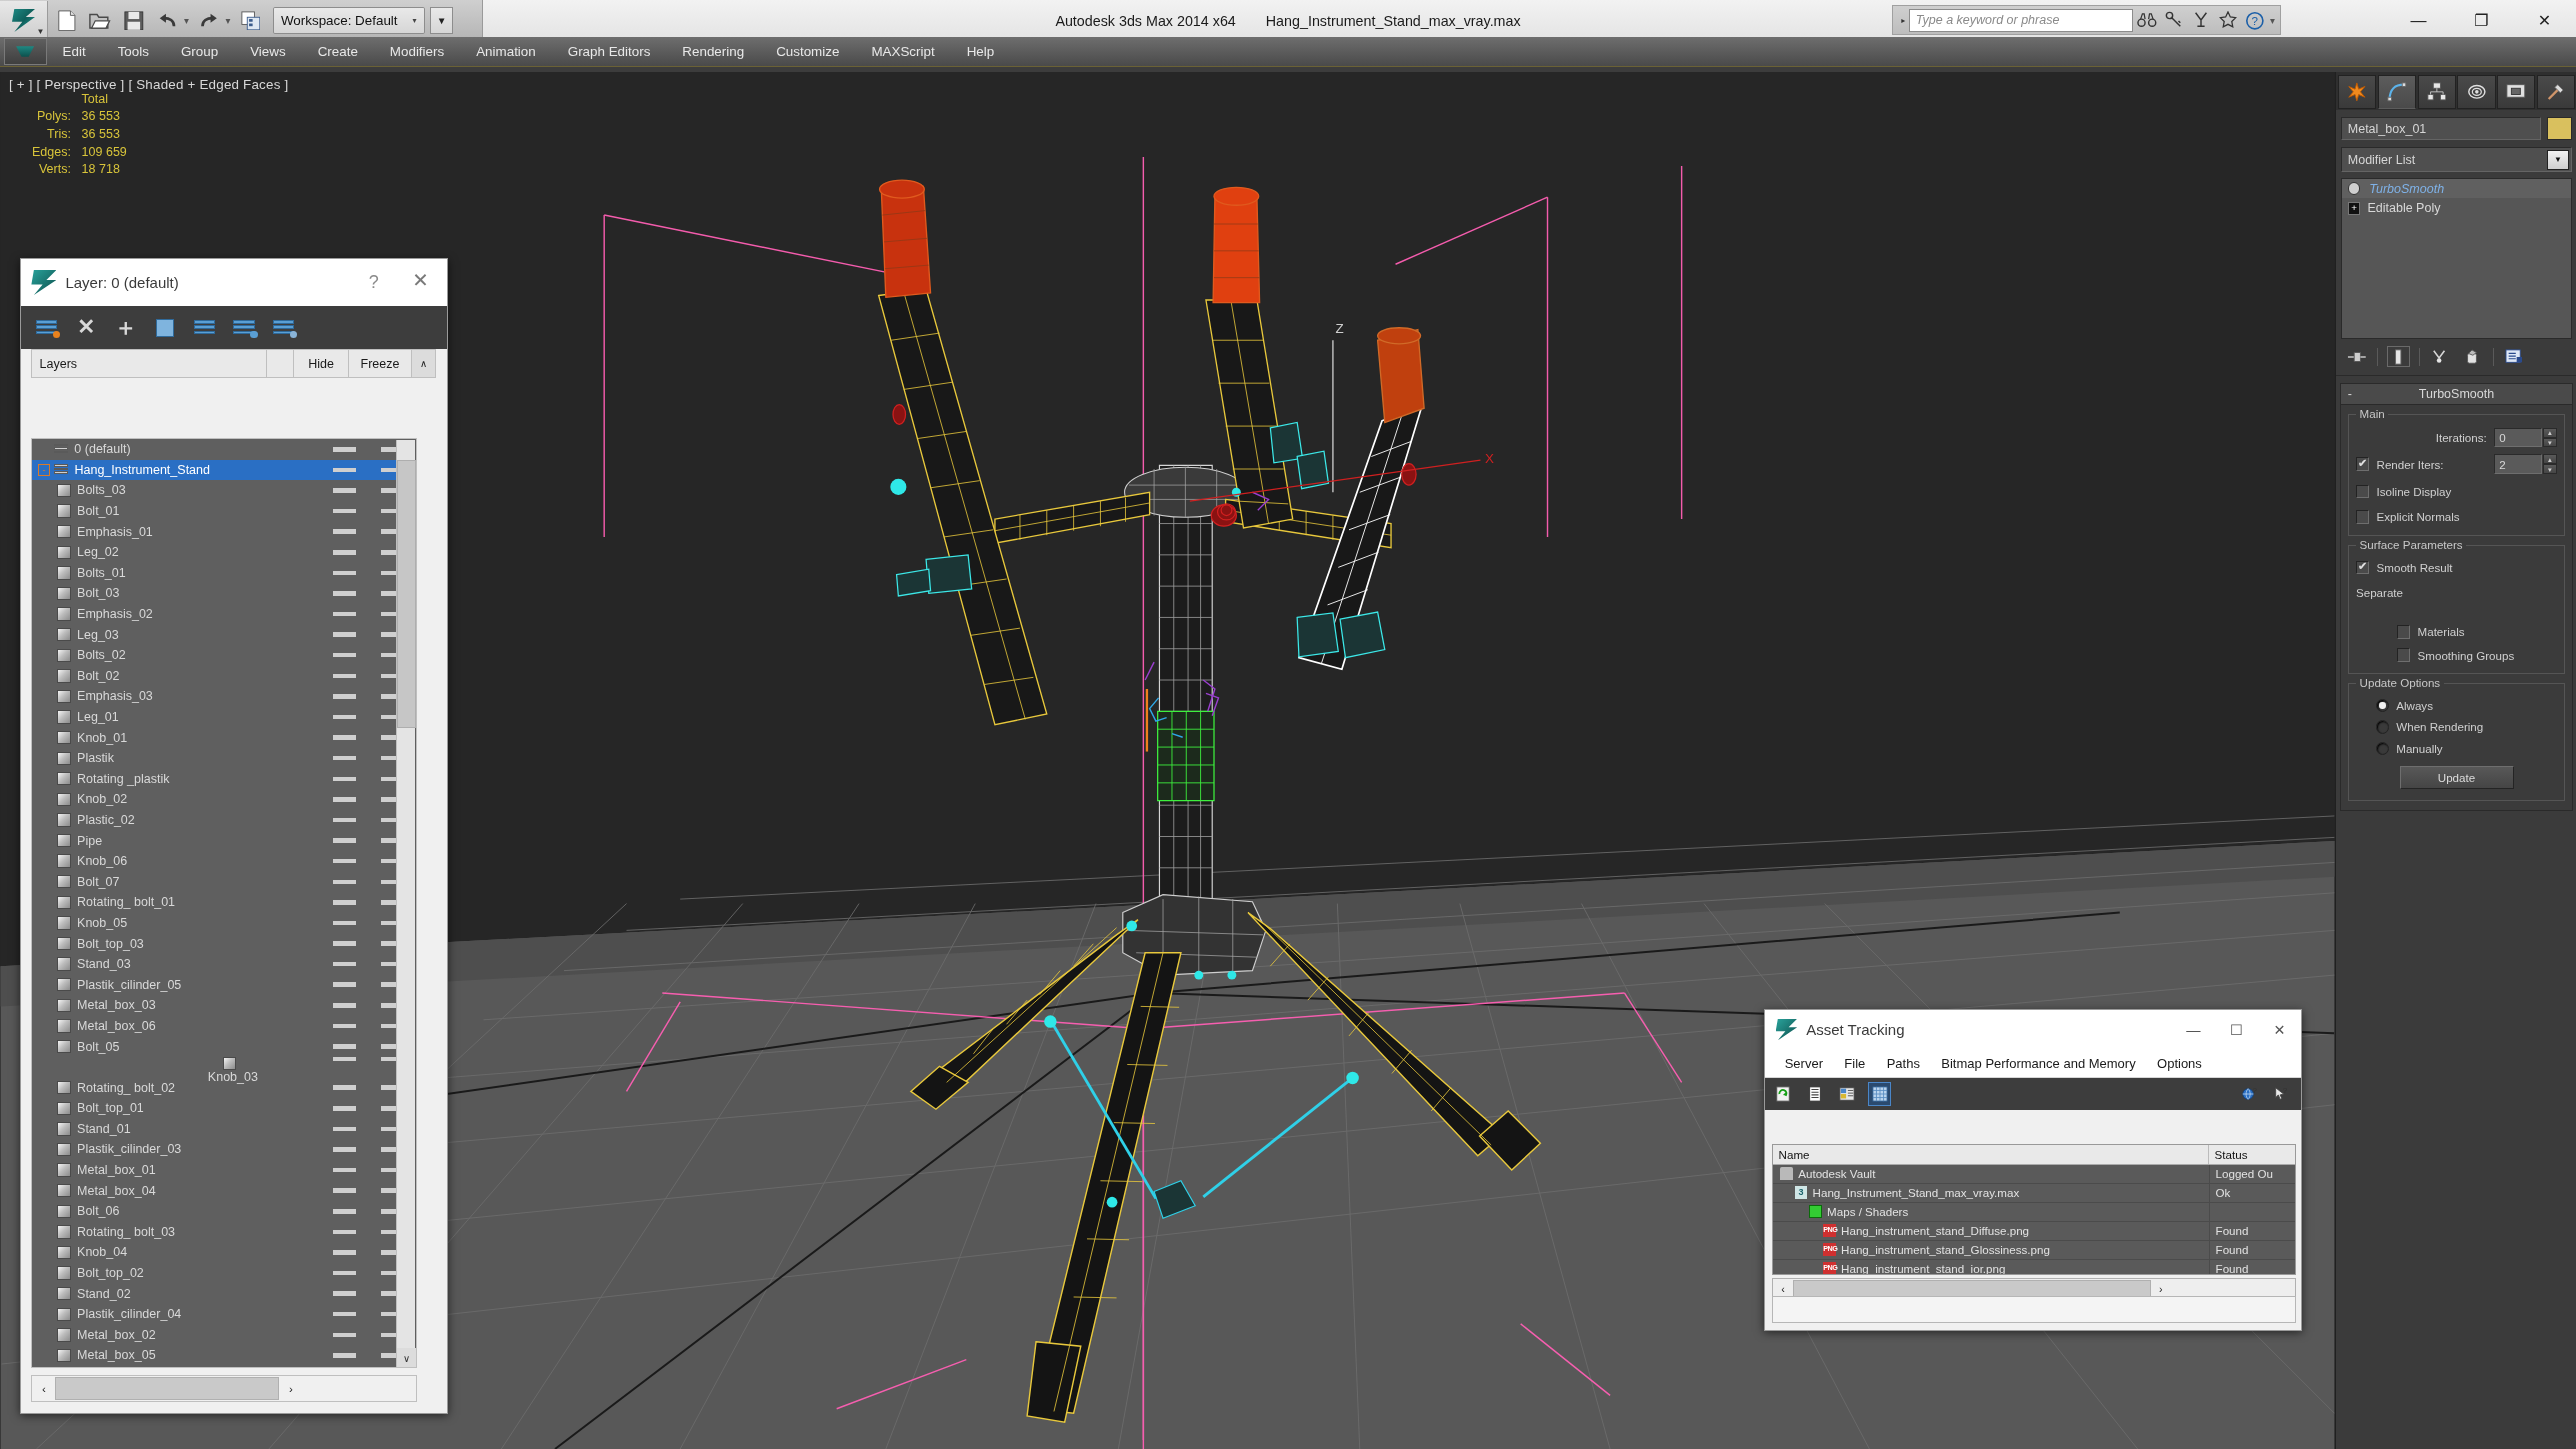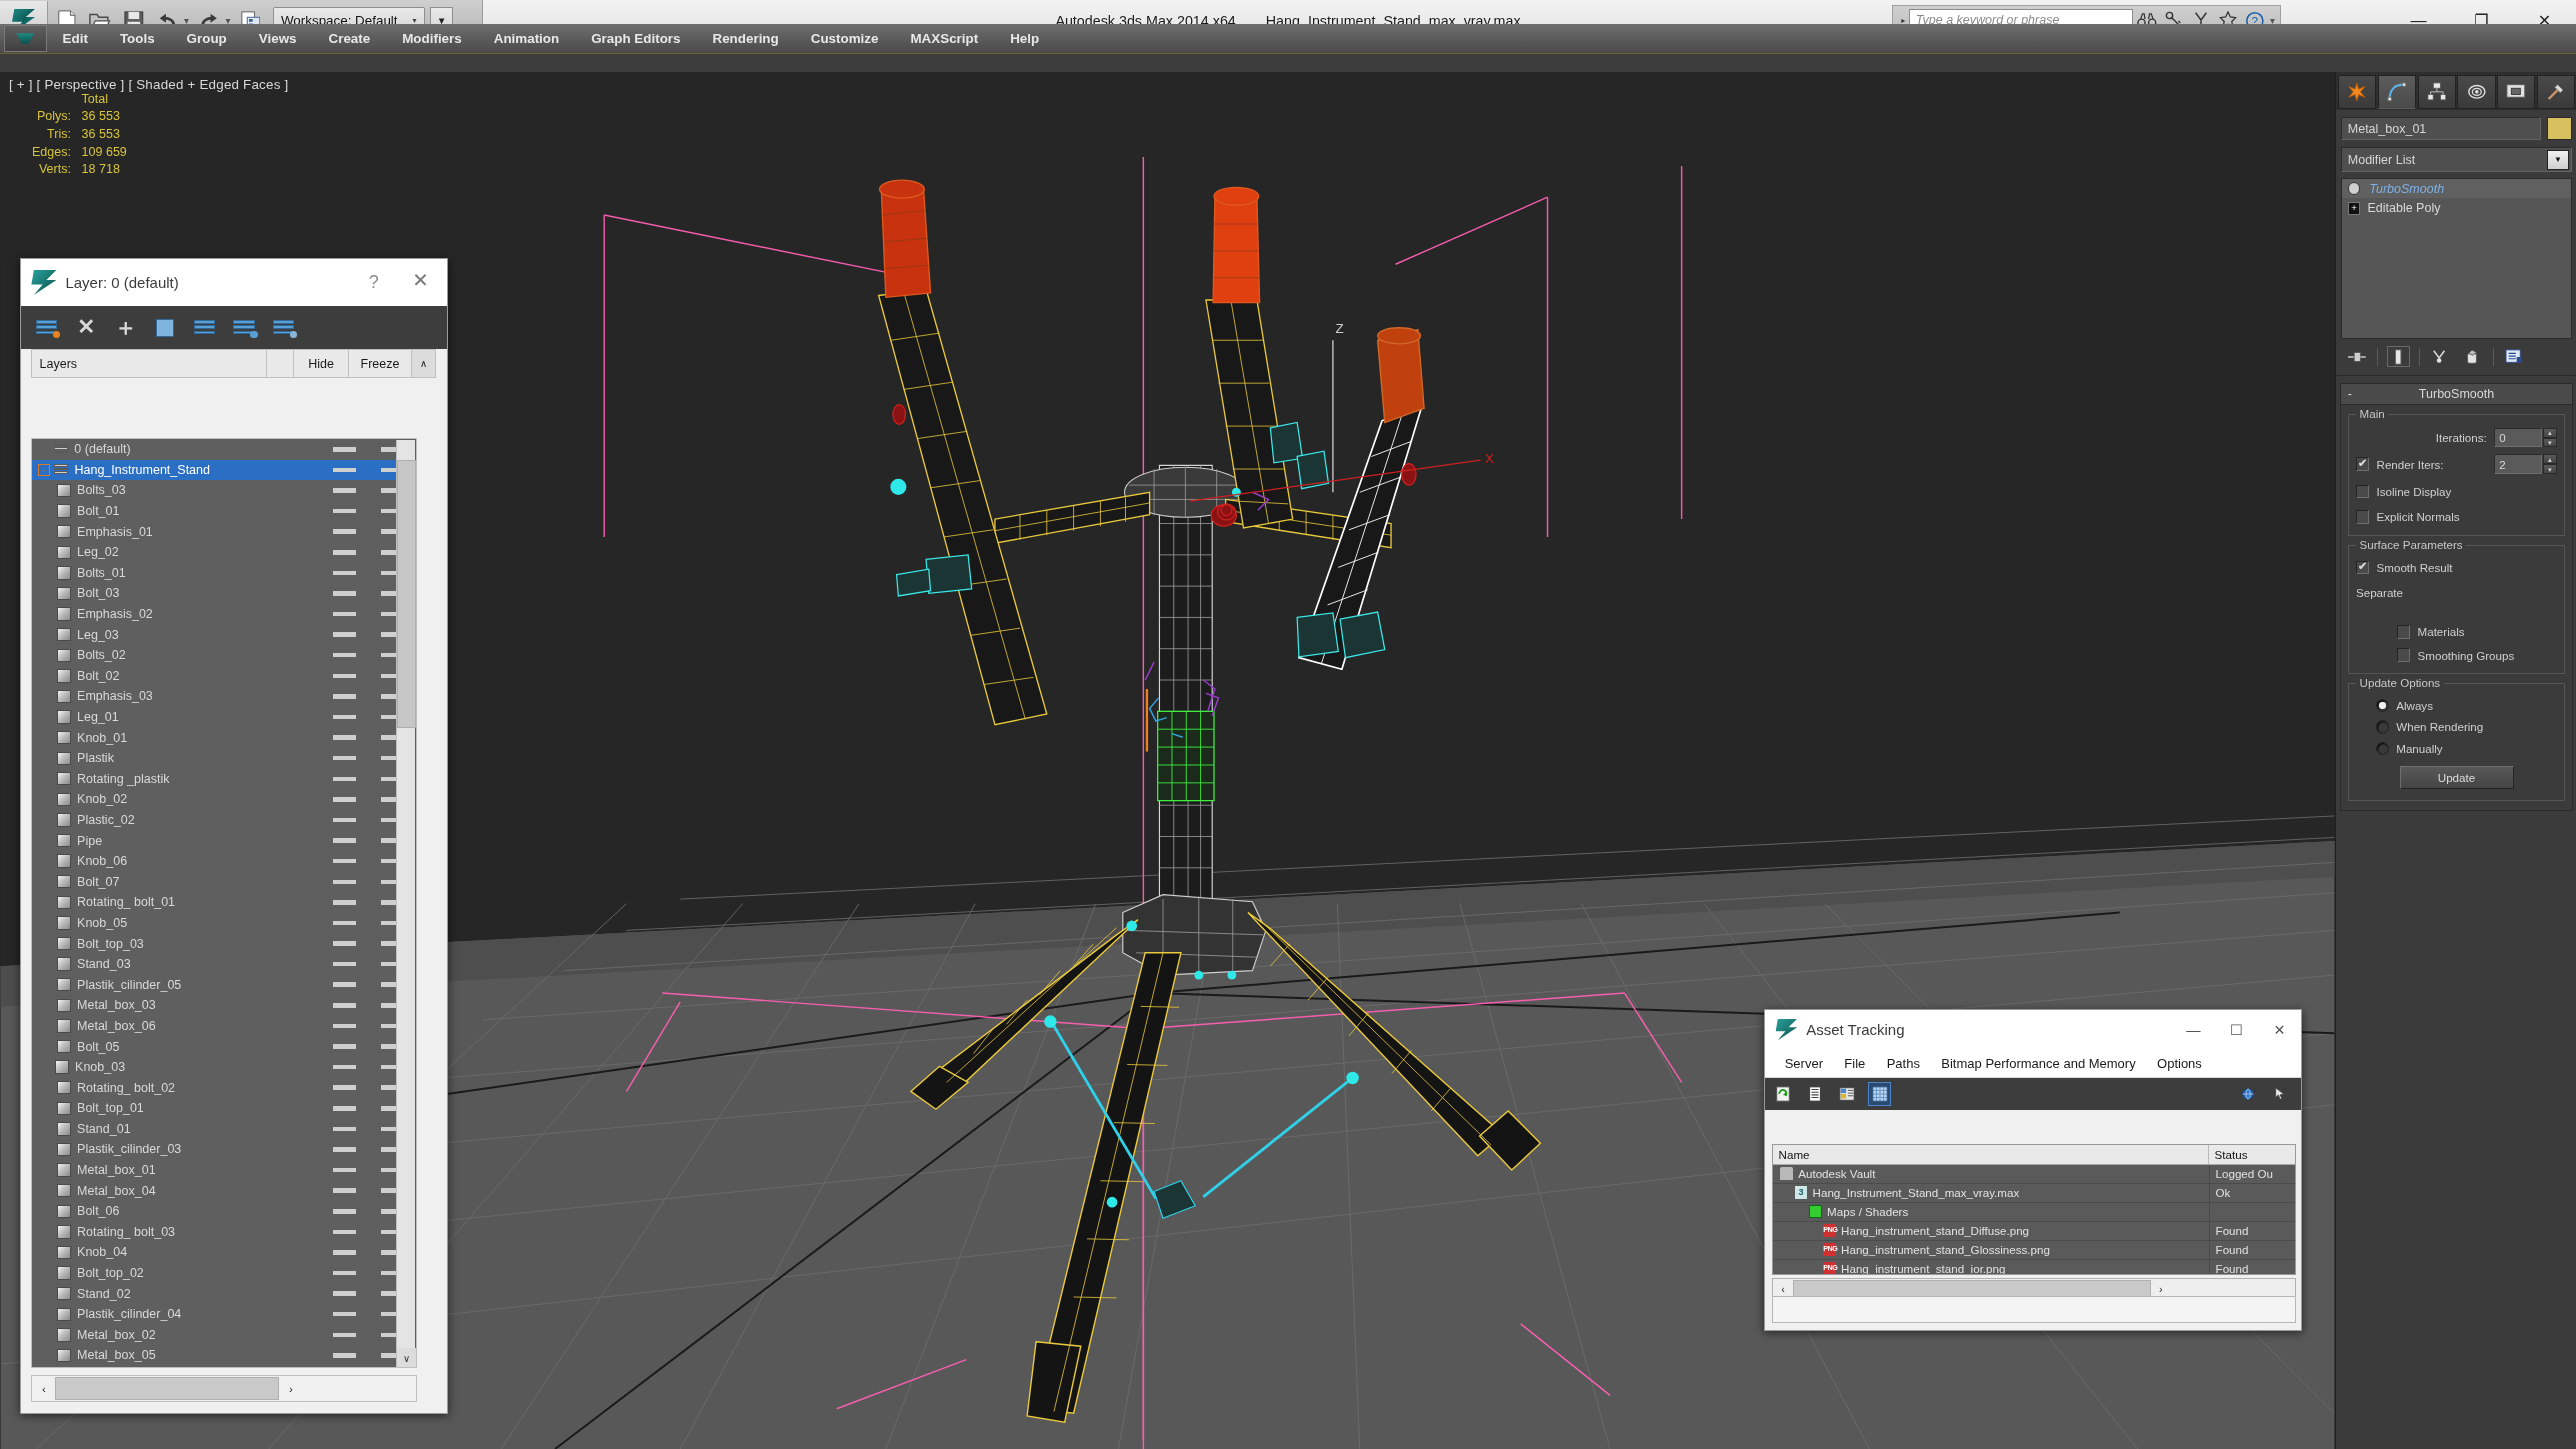--- a/index.html
+++ b/index.html
@@ -71,24 +71,24 @@
     font-size: 12.5px; color:#333; padding: 0 5.4px;
     font-style: italic; font-family:"Liberation Sans", sans-serif;
   }
   .searchinput::placeholder { color:#8a8a8a; font-style: italic; }
   .sicon { width: 27px; height:27px; display:flex;align-items:center;justify-content:center;color:#333;}
   .wbtns { position:absolute; right:0; top:0; height:41px; display:flex; }
   .wbtn { width: 63px; height: 41px; display:flex;align-items:center;justify-content:center; font-size:16px; color:#222;}
 
   
   .menubar {
-    position:absolute; left:0; top:24px; width:2576px; height:30px;
+    position:absolute; left:0; top:37px; width:2576px; height:30px;
     background: linear-gradient(#6e6e6e,#4a4a4a);
     border-bottom: 1.8px solid #6a6135;
-    display:flex; align-items:center;font-weight:bold;
+    display:flex; align-items:center;
   }
   .menu-logo {
     width: 43px; height: 27px; margin-left:3.6px;
     background: linear-gradient(#5f5f5f,#3f3f3f); border:0.9px solid #7a7a7a;
     display:flex;align-items:center;justify-content:center;
   }
   .menu-logo .t { width:18px;height:10.7px;background:linear-gradient(#1f8a84,#0c4f4c); clip-path: polygon(0 0,100% 0,70% 100%,30% 100%);}
   .mitem { padding: 0 16px; font-size: 13.4px; color: #e8e8e8; height:30px; display:flex;align-items:center; }
 
   
@@ -1094,21 +1094,21 @@
           <div class="lrow" style="padding-left: 25px;">
             <span class="cube"></span>
             <span class="nm">Bolt_05</span>
             <span class="dashes d1">
               <span class="dash"></span>
             </span>
             <span class="dashes d2">
               <span class="dash"></span>
             </span>
           </div>
-          <div class="lrow" style="padding-left: 23px;">
+          <div class="lrow" style="padding-left: 17px; flex-direction: column;">
             <span class="cube"></span>
             <span class="nm">Knob_03</span>
             <span class="dashes d1">
               <span class="dash"></span>
             </span>
             <span class="dashes d2">
               <span class="dash"></span>
             </span>
           </div>
           <div class="lrow" style="padding-left: 25px;">

